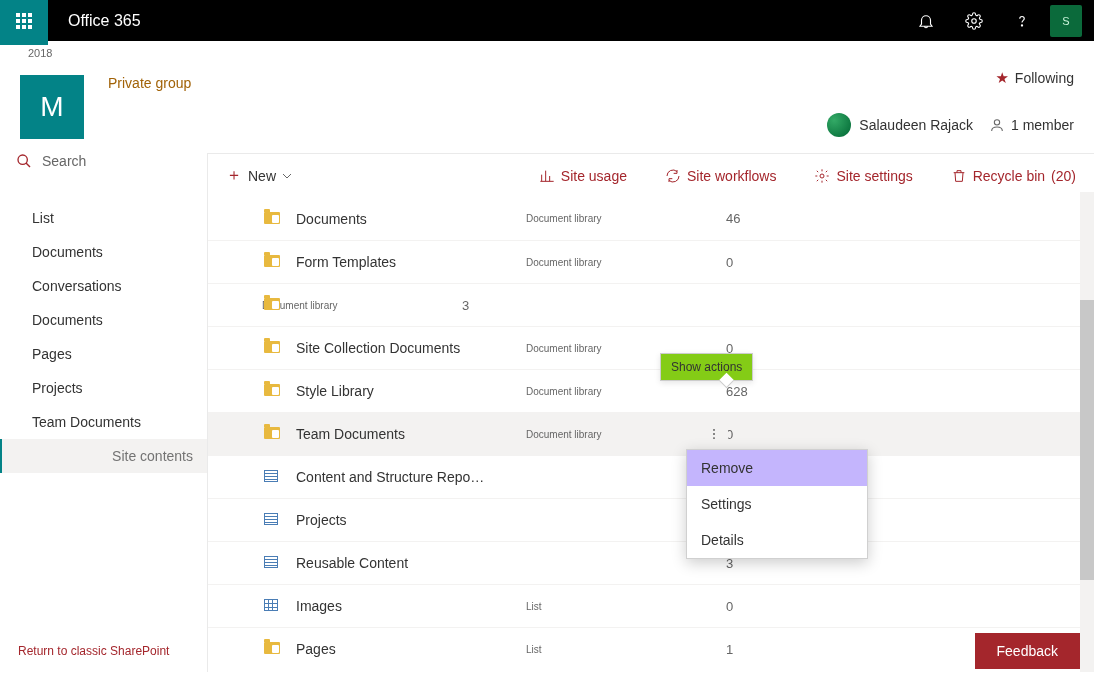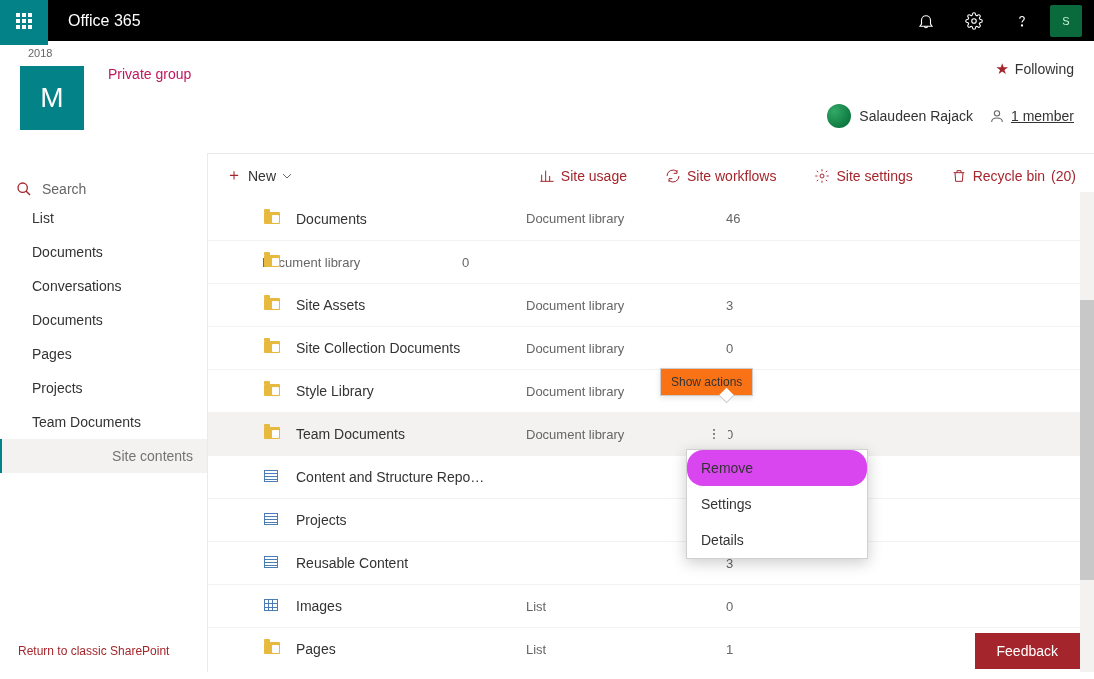--- a/index.html
+++ b/index.html
@@ -8,38 +8,38 @@
 
 .topbar { height: 41px; background: #000; display: flex; align-items: center; color: #fff; }
 .waffle { width: 48px; height: 48px; background: #038387; display: flex; align-items: center; justify-content: center; }
 .waffle svg { width: 16px; height: 16px; }
 .brand { margin-left: 20px; font-size: 16px; font-weight: 400; }
 .topbar-right { margin-left: auto; display: flex; align-items: center; }
 .topbar-icon { width: 48px; height: 48px; display: flex; align-items: center; justify-content: center; cursor: pointer; }
 .avatar-box { width: 32px; height: 32px; margin: 0 12px 0 4px; border-radius: 2px; background: #0b6a3b; display:flex; align-items:center; justify-content:center; font-size:11px; color:#c8f3d9; }
 
 
-.site-header { display: flex; align-items: flex-start; padding: 11px 20px 20px 20px; position: relative; }
+.site-header { display: flex; align-items: flex-start; padding: 20px 20px 20px 20px; position: relative; }
 .site-year { font-size: 11px; color: #666; position: absolute; left: 28px; top: 6px; }
 .site-logo { width: 64px; height: 64px; background: #038387; color: #fff; display: flex; align-items: center; justify-content: center; font-size: 28px; font-weight: 300; margin-top: 14px; }
 .site-meta { margin-left: 24px; margin-top: 10px; }
 .site-title { font-size: 28px; font-weight: 300; color: #333; }
-.site-privacy { font-size: 14px; color: #be185d; margin-top: 4px; }
+.site-privacy { font-size: 14px; color: #a16207; margin-top: 4px; }
 .site-actions { margin-left: auto; text-align: right; }
 .following { display: flex; align-items: center; justify-content: flex-end; color: #333; font-size: 14px; margin-top: 8px; margin-bottom: 26px; gap: 6px; }
 .following .star { color: #a4262c; font-size: 15px; }
 .owner-row { display: flex; align-items: center; gap: 16px; font-size: 14px; color: #333; }
 .owner { display: flex; align-items: center; gap: 8px; margin-left: 40px; }
 .owner-avatar { width: 24px; height: 24px; border-radius: 50%; background: radial-gradient(circle at 30% 30%, #3a6, #063); }
-.members { display: flex; align-items: center; gap: 6px; color: #333; text-decoration: underline; }
+.members { display: flex; align-items: center; gap: 6px; color: #333; }
 
 
 .body-wrap { display: flex; height: calc(679px - 48px - 112px); }
 .leftnav { width: 208px; border-right: 1px solid #eaeaea; display: flex; flex-direction: column; }
-.search-row { height: 44px; display: flex; align-items: flex-end; padding: 0 16px; gap: 10px; cursor: text; }
+.search-row { height: 44px; display: flex; align-items: flex-start; padding: 0 16px; gap: 10px; cursor: text; }
 .search-row svg { width: 16px; height: 16px; stroke: #a4262c; }
 .search-row span { color: #666; font-size: 14px; }
 .nav-list { padding: 4px 0; flex: 1; }
 .nav-item { padding: 9px 14px 9px 30px; font-size: 14px; color: #333; cursor: pointer; border-left: 2px solid transparent; }
 .nav-item.active { background: #f3f2f1; border-left-color: #038387; color: #a4262c; }
 .nav-item.accent { color: #737373; text-align: right; }
 .classic-link { padding: 14px 18px; font-size: 12px; color: #a4262c; cursor: pointer; }
 
 
 .main { flex: 1; display: flex; flex-direction: column; position: relative; }
@@ -49,32 +49,32 @@
 .cmdbar-right { margin-left: auto; display: flex; gap: 38px; }
 .plus { color: #a4262c; font-size: 16px; font-weight: 300; }
 
 
 .content-list { flex: 1; overflow-y: auto; position: relative; }
 .row { display: flex; align-items: center; height: 43px; border-top: 1px solid #f3f2f1; padding-left: 54px; font-size: 14px; color: #333; position: relative; }
 .row:first-child { border-top: none; }
 .row.selected { background: #f3f2f1; }
 .row-icon { width: 20px; position: absolute; left: 56px; color: #8a6100; }
 .row-name { width: 230px; margin-left: 34px; white-space: nowrap; overflow: hidden; text-overflow: ellipsis; }
-.row-type { width: 200px; color: #666; font-size: 13px; }
+.row-type { width: 200px; color: #666; font-size: 10px; }
 .row-count { width: 80px; color: #666; font-size: 13px; }
 .row-ellipsis { position: absolute; left: 492px; width: 28px; height: 28px; display:flex; align-items:center; justify-content:center; cursor:pointer; color:#555; background:#f3f2f1; }
 
 
-.tooltip { position: absolute; left: 452px; top: 171px; background: #f97316; border: 1px solid #ccc; padding: 6px 10px; font-size: 12px; color: #333; box-shadow: 0 2px 6px rgba(0,0,0,.1); z-index: 5; }
+.tooltip { position: absolute; left: 452px; top: 156px; background: #84cc16; border: 1px solid #ccc; padding: 6px 10px; font-size: 12px; color: #333; box-shadow: 0 2px 6px rgba(0,0,0,.1); z-index: 5; }
 .tooltip:after { content:""; position:absolute; bottom:-6px; left:60px; width:10px; height:10px; background:#fff; border-right:1px solid #ccc; border-bottom:1px solid #ccc; transform: rotate(45deg); }
 
 
 .ctx { position: absolute; left: 478px; top: 252px; width: 182px; background: #fff; border: 1px solid #d0d0d0; box-shadow: 0 4px 14px rgba(0,0,0,.2); z-index: 4; }
 .ctx-item { padding: 10px 14px; font-size: 14px; color: #333; cursor: pointer; }
-.ctx-item.highlight { background: #d946ef; border-radius: 16px; }
+.ctx-item.highlight { background: #c4b5fd; }
 
 
 .feedback { position: absolute; right: 14px; bottom: 10px; background: #a4262c; color: #fff; padding: 10px 22px; font-size: 14px; cursor: pointer; }
 
 
 .scroll-stub { position: absolute; right: 0; top: 192px; width: 14px; height: 480px; background: #f3f2f1; }
 .scroll-thumb { position: absolute; right: 0; top: 300px; width: 14px; height: 280px; background: #c8c8c8; }
 
 
 .folder-icon { display:inline-block; width:16px; height:12px; background:#e8b93f; position:relative; border-radius:1px; }
@@ -220,26 +220,26 @@
     <div class="content-list" id="content-list">
 
       <div class="row">
           <span class="row-icon"><span class="folder-icon"></span></span>
           <div class="row-name">Documents</div>
           <div class="row-type">Document library</div>
           <div class="row-count">46</div>
         </div>
         <div class="row">
           <span class="row-icon"><span class="folder-icon"></span></span>
-          <div class="row-type">Document library</div>
-          <div class="row-count">0</div>
-        </div>
-        <div class="row">
-          <span class="row-icon"><span class="folder-icon"></span></span>
-          <div class="row-name">Site Assets</div>
+          <div class="row-name">Form Templates</div>
+          <div class="row-type">Document library</div>
+          <div class="row-count">0</div>
+        </div>
+        <div class="row">
+          <span class="row-icon"><span class="folder-icon"></span></span>
           <div class="row-type">Document library</div>
           <div class="row-count">3</div>
         </div>
         <div class="row">
           <span class="row-icon"><span class="folder-icon"></span></span>
           <div class="row-name">Site Collection Documents</div>
           <div class="row-type">Document library</div>
           <div class="row-count">0</div>
         </div>
         <div class="row">

